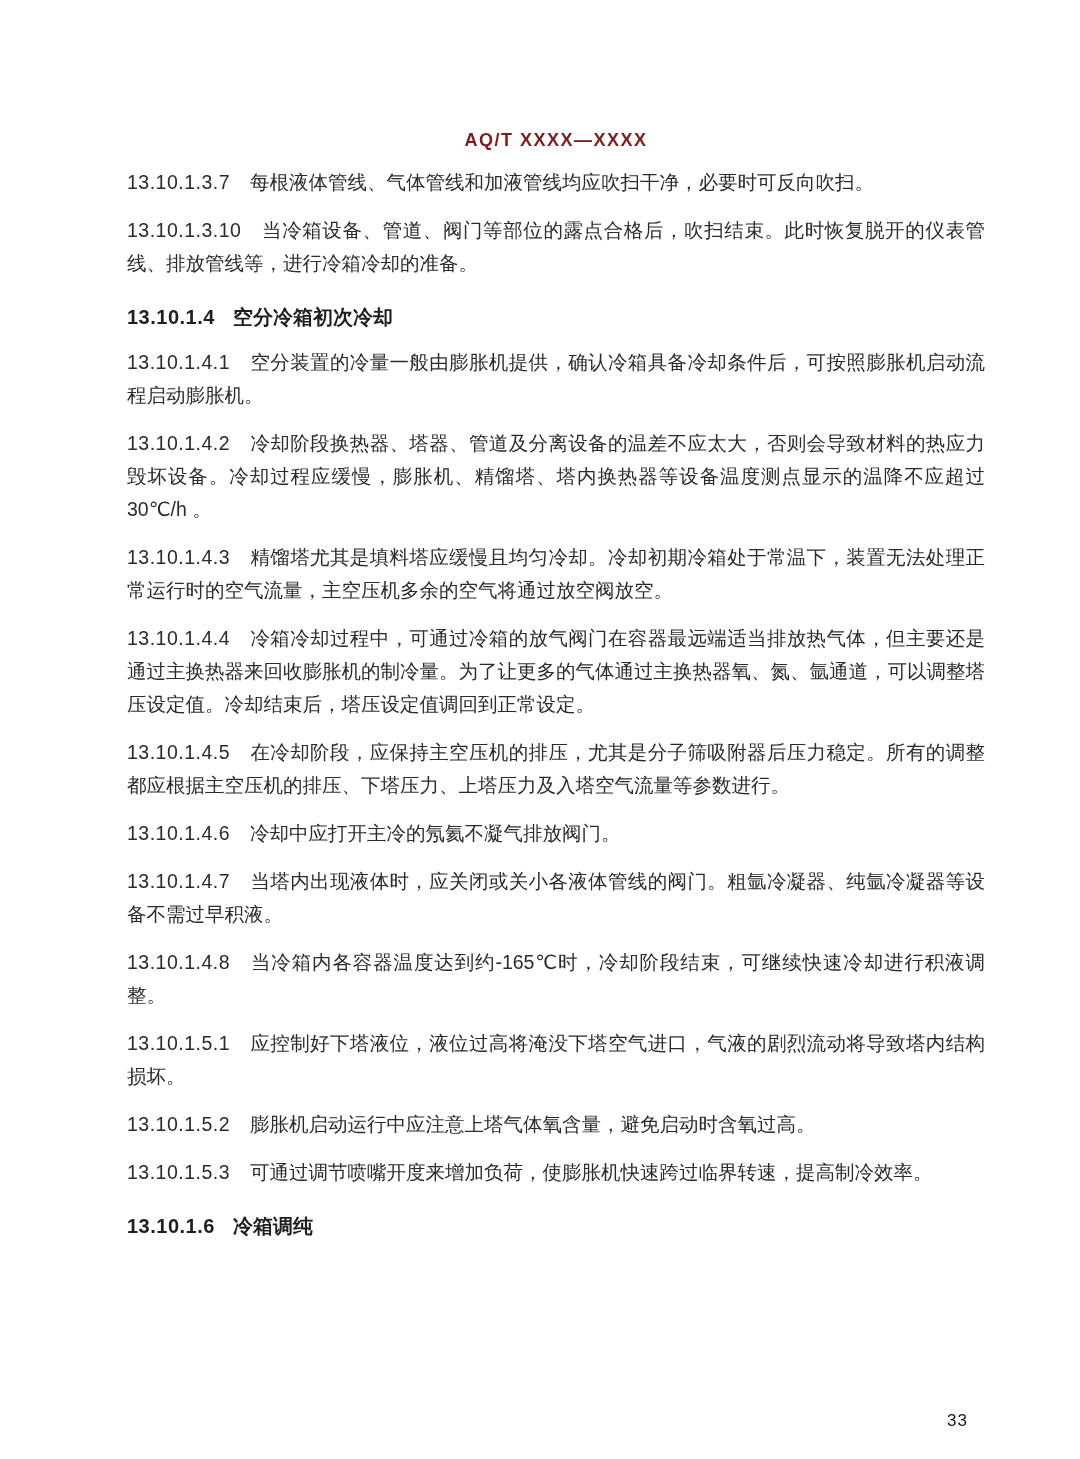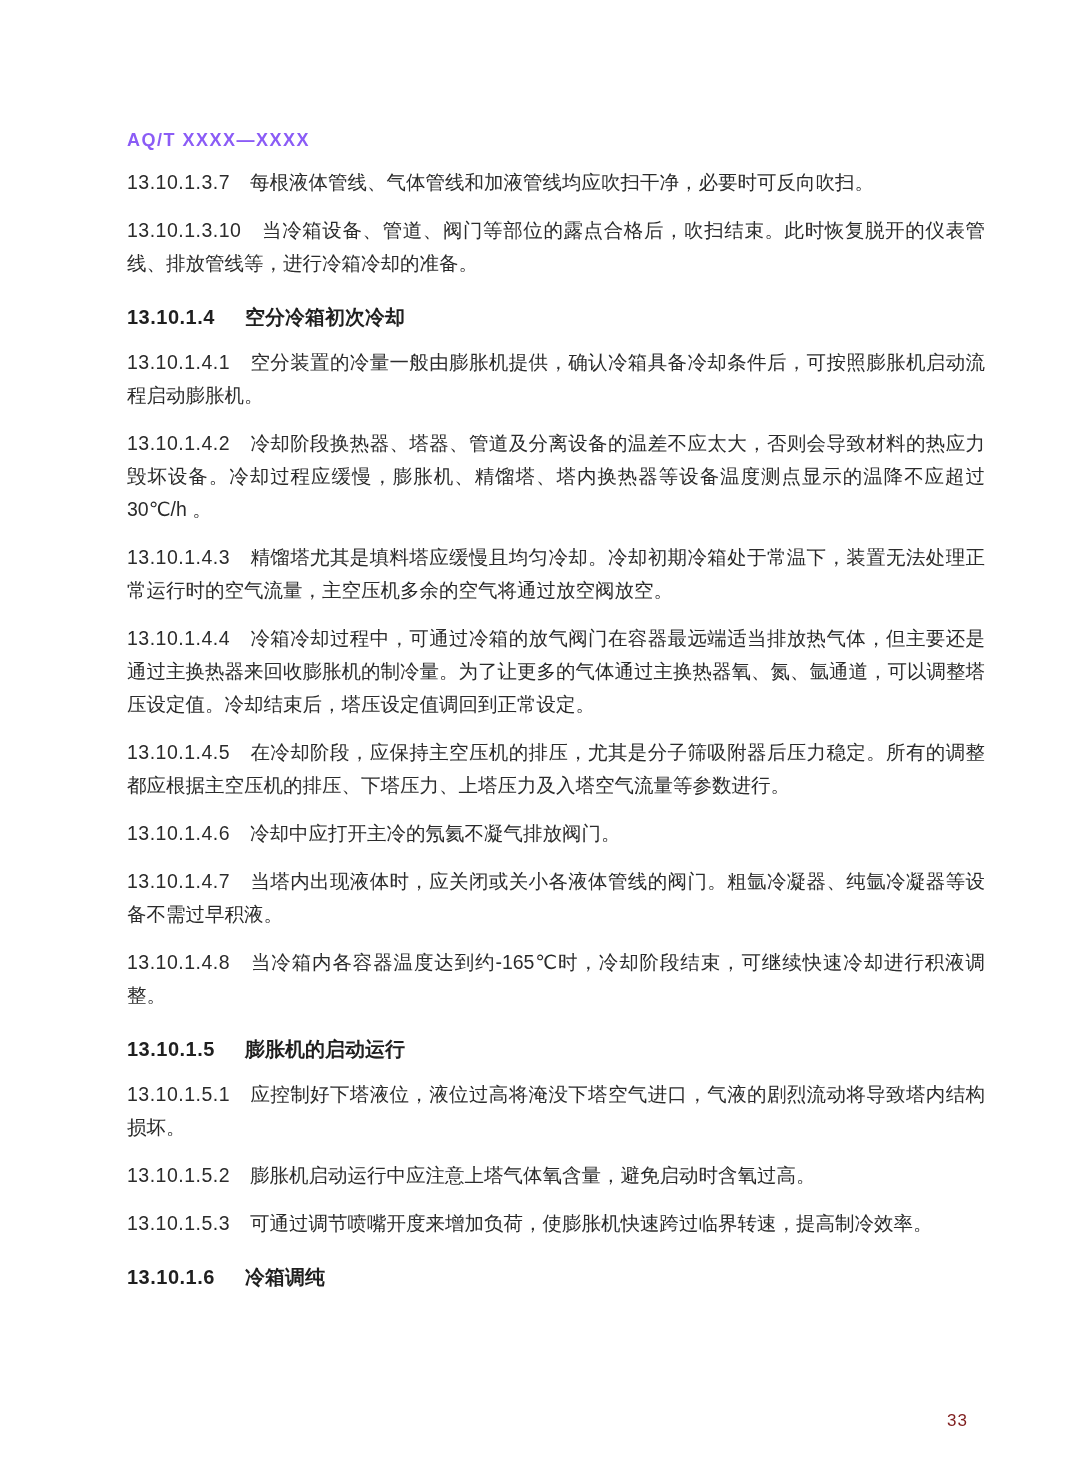--- a/index.html
+++ b/index.html
@@ -16,25 +16,25 @@
     color: #262626;
   }
   .page {
     position: absolute;
     inset: 0;
     background: #ffffff;
     padding: 130px 95px 0 127px;
     box-sizing: border-box;
   }
   .doc-header {
-    text-align: left;
+    text-align: center;
     font-size: 18px;
     font-weight: bold;
     letter-spacing: 1.5px;
-    color: #8b5cf6;
+    color: #7f1d1d;
     margin-bottom: 14px;
     font-family: "Liberation Sans", sans-serif;
   }
   .doc-body {
     width: 858px;
   }
   .para {
     margin: 15px 0;
     font-size: 19.5px;
     line-height: 33px;
@@ -47,33 +47,33 @@
     letter-spacing: 0.5px;
   }
   .heading {
     margin: 24px 0 16px 0;
     font-size: 20px;
     font-weight: bold;
     color: #1f1f1f;
     line-height: 26px;
   }
   .heading .clause-number {
-    margin-right: 30px;
+    margin-right: 18px;
     letter-spacing: 0.5px;
   }
   .doc-footer {
     position: absolute;
     left: 0;
     bottom: 28px;
     width: 100%;
     text-align: right;
     padding-right: 112px;
     box-sizing: border-box;
     font-size: 17px;
-    color: #7f1d1d;
+    color: #0f172a;
     letter-spacing: 1px;
   }
 </style>
 </head>
 <body>
 
 <div class="page">
   <header class="doc-header">
     <span>AQ/T XXXX—XXXX</span>
   </header>
@@ -105,23 +105,20 @@
   </p>
       <p class="para">
     <span class="clause-number">13.10.1.4.6</span><span class="clause-text">冷却中应打开主冷的氖氦不凝气排放阀门。</span>
   </p>
       <p class="para">
     <span class="clause-number">13.10.1.4.7</span><span class="clause-text">当塔内出现液体时，应关闭或关小各液体管线的阀门。粗氩冷凝器、纯氩冷凝器等设备不需过早积液。</span>
   </p>
       <p class="para">
     <span class="clause-number">13.10.1.4.8</span><span class="clause-text">当冷箱内各容器温度达到约-165℃时，冷却阶段结束，可继续快速冷却进行积液调整。</span>
   </p>
-      <h3 class="heading">
-    <span class="clause-number">13.10.1.5</span><span class="clause-text">膨胀机的启动运行</span>
-  </h3>
       <p class="para">
     <span class="clause-number">13.10.1.5.1</span><span class="clause-text">应控制好下塔液位，液位过高将淹没下塔空气进口，气液的剧烈流动将导致塔内结构损坏。</span>
   </p>
       <p class="para">
     <span class="clause-number">13.10.1.5.2</span><span class="clause-text">膨胀机启动运行中应注意上塔气体氧含量，避免启动时含氧过高。</span>
   </p>
       <p class="para">
     <span class="clause-number">13.10.1.5.3</span><span class="clause-text">可通过调节喷嘴开度来增加负荷，使膨胀机快速跨过临界转速，提高制冷效率。</span>
   </p>
       <h3 class="heading">

